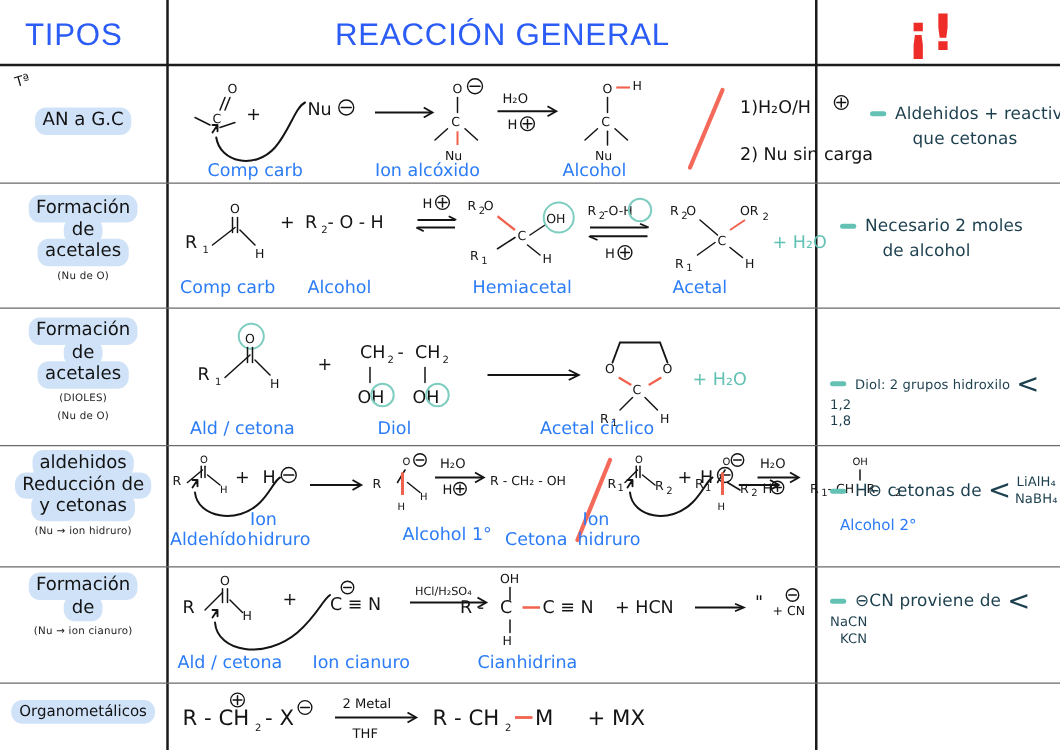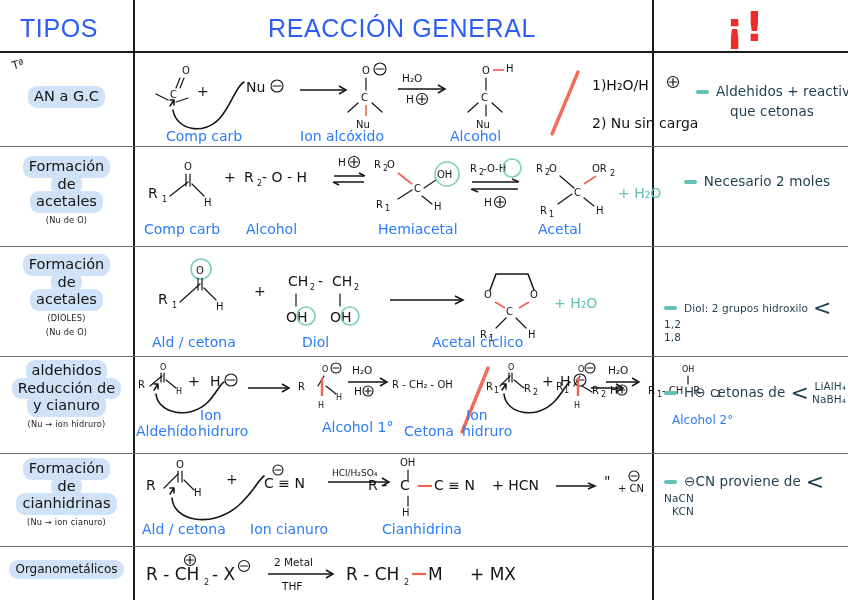--- a/index.html
+++ b/index.html
@@ -82,21 +82,21 @@
     background:#63c2b4;border-radius:2px;
     vertical-align:middle;margin-right:7px;
   }
   .note .ind{display:block;margin-left:34px;}
   .note .brace{
     display:inline-block;vertical-align:middle;
     font-size:22px;line-height:0.8;margin:0 3px 0 5px;color:#1c3f4e;
   }
   .note .stack{
     display:inline-block;vertical-align:middle;
-    font-size:10.5px;line-height:1.25;text-align:right;
+    font-size:10.5px;line-height:1.25;text-align:center;
   }
   .note .sm{font-size:10.5px;}
 
   
   .rx{position:absolute;}
   .rx svg{display:block;overflow:visible;}
 
   
   text{font-family:"DejaVu Sans", sans-serif;fill:#141414;}
   .lbl{fill:#2b7cf6;font-size:14px;}
@@ -279,22 +279,23 @@
       <text class="atom-s" x="456" y="62">H</text>
       <text class="atom teal" x="478" y="46">+ H₂O</text>
 
       <text class="lbl" x="4" y="82">Comp carb</text>
       <text class="lbl" x="106" y="82">Alcohol</text>
       <text class="lbl" x="238" y="82">Hemiacetal</text>
       <text class="lbl" x="398" y="82">Acetal</text>
     </svg>
   </div>
 
-  <div class="note" style="left:672px;top:172px;width:170px;text-align:center;">
+  <div class="note" style="left:672px;top:172px;width:170px;">
     <span class="dash"></span><span>Necesario 2 moles</span>
+    <span class="ind">de alcohol</span>
   </div>
 
   <div class="typecell" style="top:256px;">
     <span class="ln"><span class="hl">Formación</span></span>
     <span class="ln"><span class="hl">de</span></span>
     <span class="ln"><span class="hl">acetales</span></span>
     <span class="sub">(DIOLES)</span>
     <span class="sub">(Nu de O)</span>
   </div>
 
@@ -346,21 +347,21 @@
     </svg>
   </div>
 
   <div class="note" style="left:664px;top:298px;width:184px;">
     <span class="dash"></span><span class="sm">Diol: 2 grupos hidroxilo</span><span class="brace">&lt;</span><span class="stack"><span style="display:block">1,2</span><span style="display:block">1,8</span></span>
   </div>
 
   <div class="typecell" style="top:362px;">
     <span class="ln"><span class="hl">aldehidos</span></span>
     <span class="ln"><span class="hl">Reducción de</span></span>
-    <span class="ln"><span class="hl">y cianuro</span></span>
+    <span class="ln"><span class="hl">y cetonas</span></span>
     <span class="sub">(Nu → ion hidruro)</span>
   </div>
 
   <div class="rx" style="left:136px;top:360px;">
     <svg width="516" height="90" viewBox="0 0 516 90">
 
       <text class="atom-s" x="2" y="28">R</text>
       <line class="bondthin" x1="14" y1="26" x2="26" y2="16"></line>
       <text class="atom-xs" x="24" y="10">O</text>
       <line class="bondthin" x1="25" y1="13" x2="25" y2="22"></line>
@@ -462,21 +463,20 @@
     </svg>
   </div>
 
   <div class="note" style="left:664px;top:380px;width:184px;">
     <span class="dash"></span><span>H⊖ cetonas de</span><span class="brace">&lt;</span><span class="stack"><span style="display:block">LiAlH₄</span><span style="display:block">NaBH₄</span></span>
   </div>
 
   <div class="typecell" style="top:460px;">
     <span class="ln"><span class="hl">Formación</span></span>
     <span class="ln"><span class="hl">de</span></span>
-    <span class="ln"><span class="hl">cianhidrinas</span></span>
     <span class="sub">(Nu → ion cianuro)</span>
   </div>
 
   <div class="rx" style="left:142px;top:456px;">
     <svg width="510" height="86" viewBox="0 0 510 86">
 
       <text class="atom" x="4" y="34">R</text>
       <line class="bondthin" x1="22" y1="32" x2="36" y2="18"></line>
       <text class="atom-s" x="34" y="12">O</text>
       <line class="bondthin" x1="36" y1="15" x2="36" y2="26"></line>

